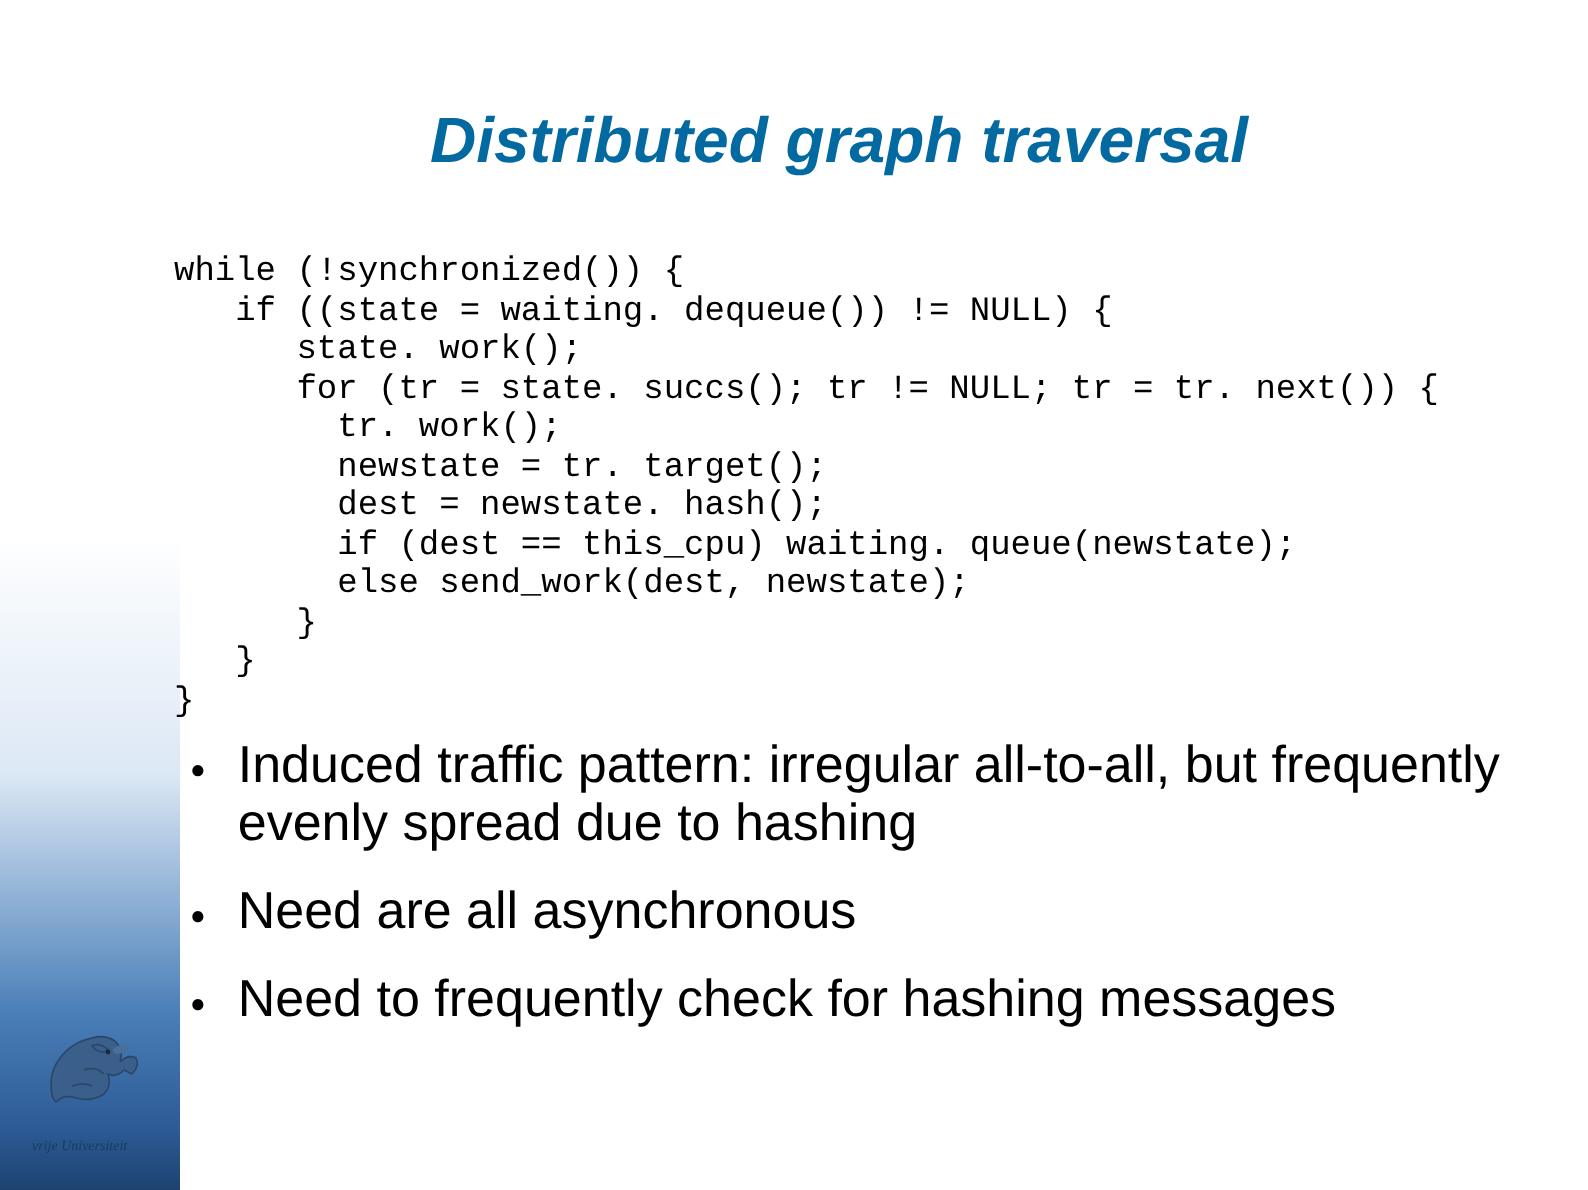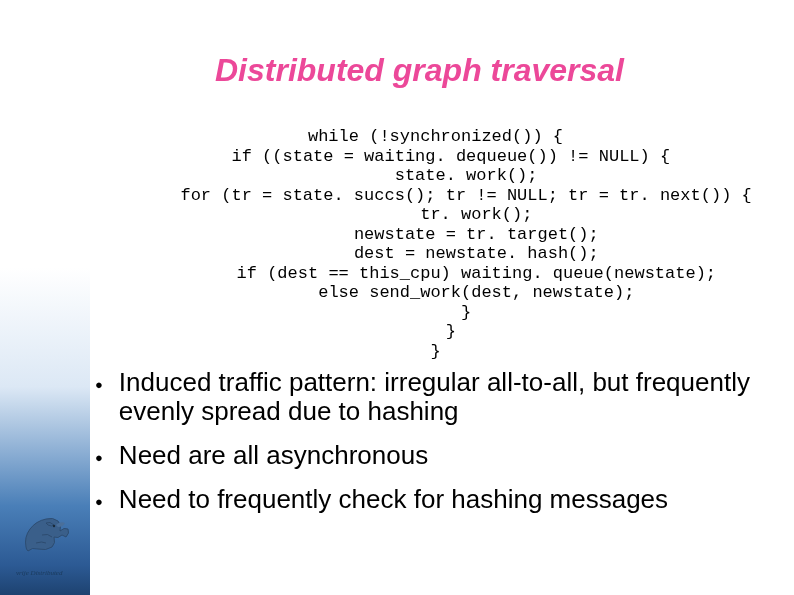--- a/index.html
+++ b/index.html
@@ -43,35 +43,34 @@
     }
     .content {
       position: relative;
       padding-left: 95px;
       padding-right: 10px;
       padding-top: 52px;
     }
     .title {
       font-style: italic;
       font-weight: bold;
-      color: #ec4899;
+      color: #0369a1;
       font-size: 32px;
       text-align: center;
       margin-bottom: 38px;
       margin-left: -40px;
     }
     .code {
       font-family: "Courier New", Courier, monospace;
       font-size: 17px;
       color: #000000;
       white-space: pre;
       line-height: 1.15;
       margin-left: -8px;
       margin-bottom: 4px;
-      text-align: center;
     }
     .bullets {
       list-style: none;
       padding-left: 0;
       margin-top: 6px;
     }
     .bullets li {
       font-size: 26px;
       color: #000000;
       margin-bottom: 14px;
@@ -94,21 +93,21 @@
 <body>
 
 <div class="left-gradient"></div>
 
 <div class="logo">
   <svg class="griffin" viewBox="0 0 55 50">
     <path d="M 8 40 Q 6 30 12 22 Q 18 14 28 12 Q 35 10 40 14 Q 44 18 42 24 Q 46 20 50 22 Q 52 26 48 30 L 44 28 Q 40 32 36 30 Q 38 36 34 40 Q 28 44 20 42 Q 14 40 10 44 Q 8 42 8 40 Z M 28 16 Q 32 14 36 18 Q 34 20 30 18 Z M 24 28 Q 30 26 34 30 M 18 36 Q 24 34 28 36" fill="#3a5f8a" stroke="#2a4668" stroke-width="0.8"></path>
     <path d="M 38 18 Q 42 14 47 16 Q 45 20 40 20 Z" fill="#4a6f9a"></path>
     <circle cx="36" cy="19" r="1.2" fill="#1a2a3a"></circle>
   </svg>
-  <div class="logo-text">vrije Distributed</div>
+  <div class="logo-text">vrije Universiteit</div>
 </div>
 
 <div class="content">
   <h1 class="title">Distributed graph traversal</h1>
   <div class="code">while (!synchronized()) {
    if ((state = waiting. dequeue()) != NULL) {
       state. work();
       for (tr = state. succs(); tr != NULL; tr = tr. next()) {
         tr. work();
         newstate = tr. target();

